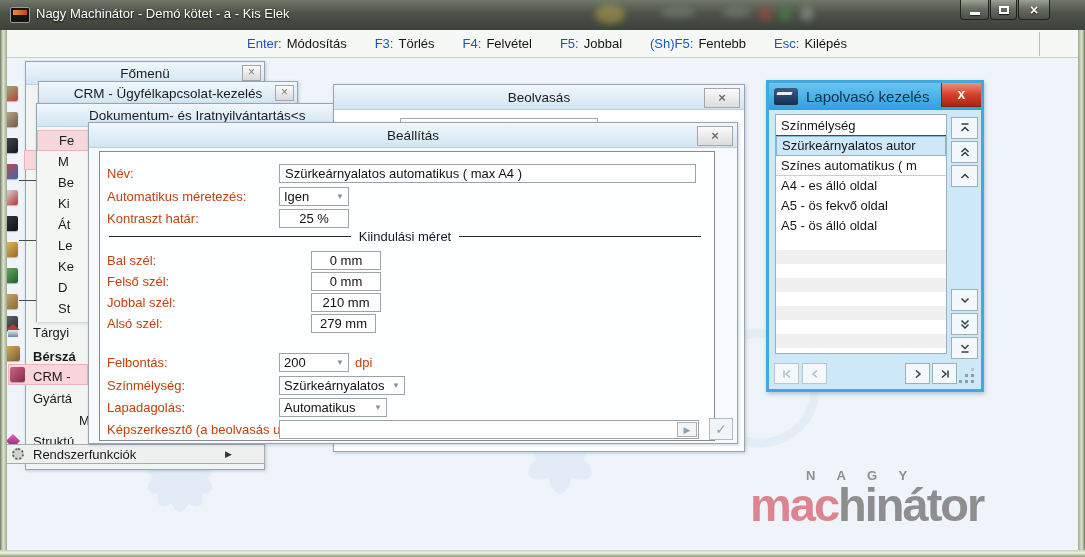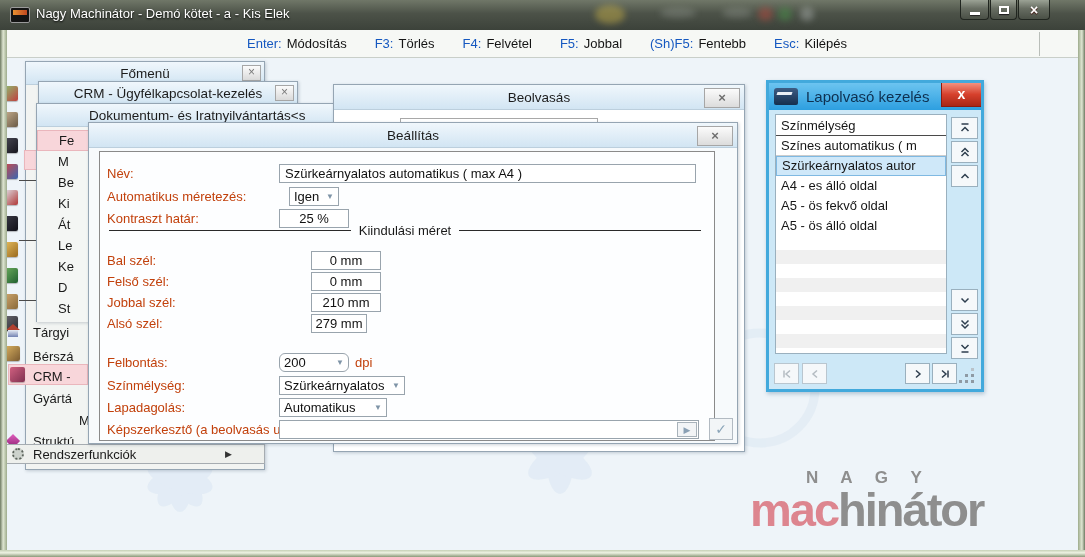--- a/index.html
+++ b/index.html
@@ -92,21 +92,21 @@
   .sqbtn{position:absolute;left:182px;width:27px;height:22px;border:1px solid #9ab0be;background:#f5f8fa;
     display:flex;align-items:center;justify-content:center;}
   .navbtn{position:absolute;width:25px;height:21px;border:1px solid #9ab0be;background:#f5f8fa;
     display:flex;align-items:center;justify-content:center;}
   .navbtn.dis{border-color:#b9c6cf;}
   #grip{position:absolute;left:196px;top:291px;width:3px;height:3px;background:#8e9aa4;
     box-shadow:-6px 6px #8e9aa4,0 6px #8e9aa4,6px 6px #8e9aa4,6px 0 #8e9aa4,6px -6px #b9c2c9;}
 
   
   #logo{position:absolute;left:750px;top:468px;width:305px;height:75px;color:#8e8e8e;}
-  #logo .nagy{margin-left:56px;font-size:17px;font-weight:bold;letter-spacing:9px;}
+  #logo .nagy{margin-left:56px;font-size:13px;font-weight:bold;letter-spacing:9px;}
   #logo .word{font-size:47px;font-weight:bold;letter-spacing:-2px;line-height:.92;}
   #logo .mac{color:#dd858f;}
 </style>
 </head>
 <body>
 
 <div id="stage">
 
   <svg class="abs" width="1085" height="557" style="left:0;top:58px;">
     <g fill="#dfeaf4" opacity="0.75">
@@ -173,21 +173,21 @@
   <div class="mico" style="left:3px;top:268px;background:linear-gradient(135deg,#70b060,#206030);"></div>
   <div class="mico" style="left:3px;top:294px;background:linear-gradient(135deg,#d0a870,#8a6a3a);"></div>
   <div class="mico" style="left:3px;top:316px;background:linear-gradient(135deg,#6a6a72,#2a2a30);"></div>
   <div class="tick" style="left:19px;top:180px;"></div>
   <div class="tick" style="left:19px;top:240px;"></div>
   <div class="tick" style="left:19px;top:300px;"></div>
 
   <span class="ico-house" style="left:6px;top:324px;"></span>
   <div class="fitem" style="left:33px;top:325px;">Tárgyi</div>
   <div class="mico" style="left:5px;top:346px;background:linear-gradient(135deg,#d8b060,#7a5a30);"></div>
-  <div class="fitem" style="left:33px;top:349px;">Bérszá</div>
+  <div class="fitem" style="left:33px;top:349px;font-weight:bold;">Bérszá</div>
   <div class="pinkrow" style="left:8px;top:364px;width:80px;height:21px;"></div>
   <div class="mico" style="left:10px;top:367px;background:linear-gradient(135deg,#d06080,#803050);"></div>
   <div class="fitem" style="left:33px;top:369px;">CRM -</div>
   <div class="fitem" style="left:33px;top:391px;">Gyártá</div>
   <div class="fitem" style="left:33px;top:413px;margin-left:46px;">Másoló</div>
   <span class="ico-cube" style="left:8px;top:436px;"></span>
   <div class="fitem" style="left:33px;top:434px;">Struktú</div>
   <div id="rendszerbar">
     <span class="ico-gear" style="left:9px;top:3px;"></span>
     <span>Rendszerfunkciók</span>
@@ -230,43 +230,43 @@
     <div class="ltitle" style="height:25px;">
       <span>Beállítás</span>
       <span class="xbtn-lg">×</span>
     </div>
     <div style="position:absolute;left:10px;top:28px;width:616px;height:290px;border:1px solid #8a8a8a;background:#fdfeff;"></div>
 
     <span class="flabel" style="left:18px;top:43px;">Név:</span>
     <div class="tinput" style="left:190px;top:41px;width:417px;">Szürkeárnyalatos automatikus ( max A4 )</div>
 
     <span class="flabel" style="left:18px;top:66px;">Automatikus méretezés:</span>
-    <div class="dd" style="left:200px;top:64px;width:50px;">
+    <div class="dd" style="left:190px;top:64px;width:70px;">
       <span>Igen</span>
         <span class="dda">▼</span>
     </div>
 
     <span class="flabel" style="left:18px;top:88px;">Kontraszt határ:</span>
     <div class="tinput ctr" style="left:190px;top:86px;width:70px;">25 %</div>
 
-    <div class="legend" style="left:20px;top:100px;width:592px;">
+    <div class="legend" style="left:20px;top:106px;width:592px;">
       <span>Kiindulási méret</span>
     </div>
 
     <span class="flabel" style="left:18px;top:130px;">Bal szél:</span>
     <div class="tinput ctr" style="left:222px;top:128px;width:70px;">0 mm</div>
     <span class="flabel" style="left:18px;top:151px;">Felső szél:</span>
     <div class="tinput ctr" style="left:222px;top:149px;width:70px;">0 mm</div>
     <span class="flabel" style="left:18px;top:172px;">Jobbal szél:</span>
     <div class="tinput ctr" style="left:222px;top:170px;width:70px;">210 mm</div>
     <span class="flabel" style="left:18px;top:193px;">Alsó szél:</span>
-    <div class="tinput ctr" style="left:222px;top:191px;width:56px;">279 mm</div>
+    <div class="tinput ctr" style="left:222px;top:191px;width:65px;">279 mm</div>
 
     <span class="flabel" style="left:18px;top:232px;">Felbontás:</span>
-    <div class="dd" style="left:190px;top:230px;width:70px;border-radius:6px;">
+    <div class="dd" style="left:190px;top:230px;width:70px;">
       <span>200</span>
         <span class="dda">▼</span>
     </div>
     <span class="flabel" style="left:266px;top:232px;">dpi</span>
 
     <span class="flabel" style="left:18px;top:255px;">Színmélység:</span>
     <div class="dd" style="left:190px;top:253px;width:126px;">
       <span>Szürkeárnyalatos</span>
         <span class="dda">▼</span>
     </div>
@@ -286,22 +286,22 @@
   </div>
 
   <div id="panel">
     <div id="ptitle">
       <span class="ico-scanner"></span>
       <span>Lapolvasó kezelés</span>
       <span id="pclose">x</span>
     </div>
     <div id="plist">
       <div id="plhead">Színmélység</div>
+      <div class="pitem on">Szürkeárnyalatos autor</div>
       <div class="pitem u">Színes automatikus ( m</div>
-      <div class="pitem on">Szürkeárnyalatos autor</div>
       <div class="pitem">A4 - es álló oldal</div>
       <div class="pitem">A5 - ös fekvő oldal</div>
       <div class="pitem">A5 - ös álló oldal</div>
       <div class="stripe"></div>
       <div class="stripe"></div>
       <div class="stripe"></div>
       <div class="stripe"></div>
       <div class="stripe"></div>
       <div class="stripe"></div>
       <div class="stripe"></div>

